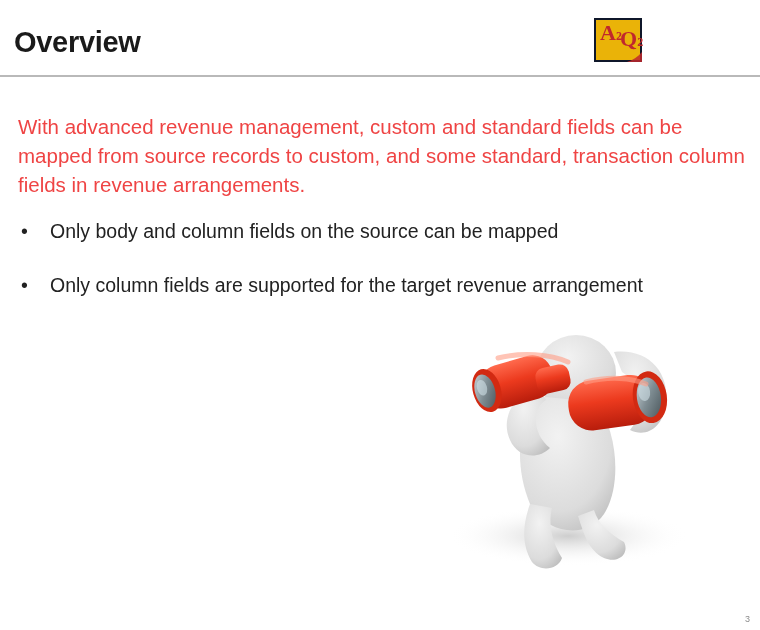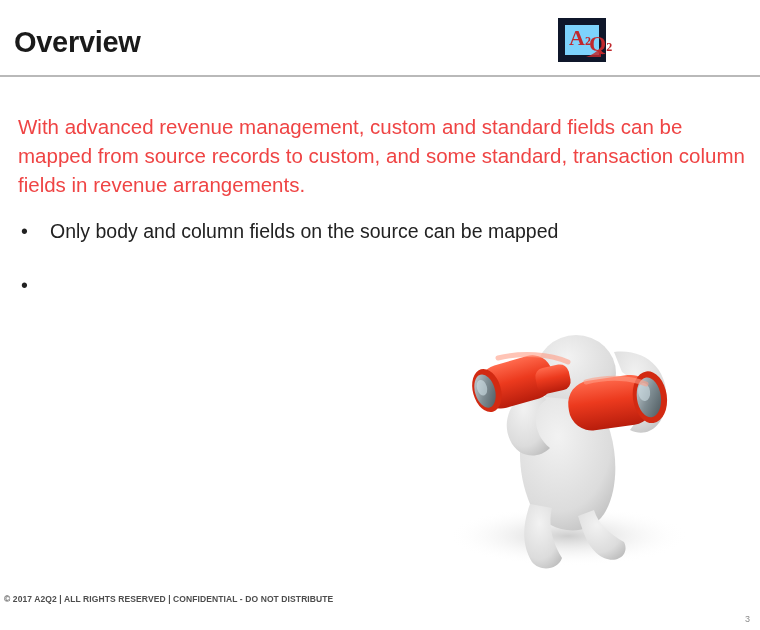--- a/index.html
+++ b/index.html
@@ -21,20 +21,21 @@
     background: #ffffff;
   }
 
   
   .header {
     position: absolute;
     left: 0;
     top: 0;
     width: 620px;
     height: 78px;
+    padding-left: 36px;
   }
   .slide-title {
     position: absolute;
     left: 14px;
     top: 26px;
     font-size: 29px;
     font-weight: bold;
     color: #1a1a1a;
     letter-spacing: -0.3px;
   }
@@ -47,23 +48,23 @@
     background: #b9b9b9;
   }
 
   
   .logo {
     position: absolute;
     right: 14px;
     top: 18px;
     width: 48px;
     height: 44px;
-    border: 7px solid #0f172a;
+    border: 2px solid #0f172a;
     box-sizing: border-box;
-    background: #7dd3fc;
+    background: #eab308;
   }
   .logo-inner {
     position: relative;
     width: 100%;
     height: 100%;
   }
   .logo-a, .logo-q {
     position: absolute;
     color: #c0282d;
     font-family: "Liberation Serif", serif;
@@ -190,20 +191,21 @@
   <div class="body-area">
     <div class="intro-para">With advanced revenue management, custom and standard fields can be mapped from source records to custom, and some standard, transaction column fields in revenue arrangements.</div>
 
     <ul class="bullets">
       <li class="bullet">
         <span class="dot">•</span>
         <span>Only body and column fields on the source can be mapped</span>
       </li>
       <li class="bullet">
         <span class="dot">•</span>
+        <span>Only column fields are supported for the target revenue arrangement</span>
       </li>
     </ul>
   </div>
 
   <div class="figure">
     <svg width="330" height="255" viewBox="0 0 330 255">
       <defs>
         <radialGradient id="bodyGrad" cx="40%" cy="30%" r="80%">
           <stop offset="0%" stop-color="#f2f2f2"></stop>
           <stop offset="70%" stop-color="#dcdcdc"></stop>
@@ -252,16 +254,15 @@
         <ellipse cx="232" cy="83" rx="17" ry="26" fill="#d22a12"></ellipse>
         <ellipse cx="231" cy="83" rx="12" ry="20" fill="url(#lensGrad)"></ellipse>
         <ellipse cx="227" cy="77" rx="6" ry="9" fill="#cfe0e6" opacity="0.6"></ellipse>
       </g>
 
       <path d="M80 40 C104 34 132 36 150 44" stroke="#ff9d86" stroke-width="5" fill="none" opacity="0.6" stroke-linecap="round"></path>
       <path d="M168 64 C192 58 214 60 228 66" stroke="#ff9d86" stroke-width="5" fill="none" opacity="0.6" stroke-linecap="round"></path>
     </svg>
   </div>
 
-  <div class="footer-text">© 2017 A2Q2 | ALL RIGHTS RESERVED | CONFIDENTIAL - DO NOT DISTRIBUTE</div>
   <div class="page-number">3</div>
 
 </div>
 
 </body></html>

